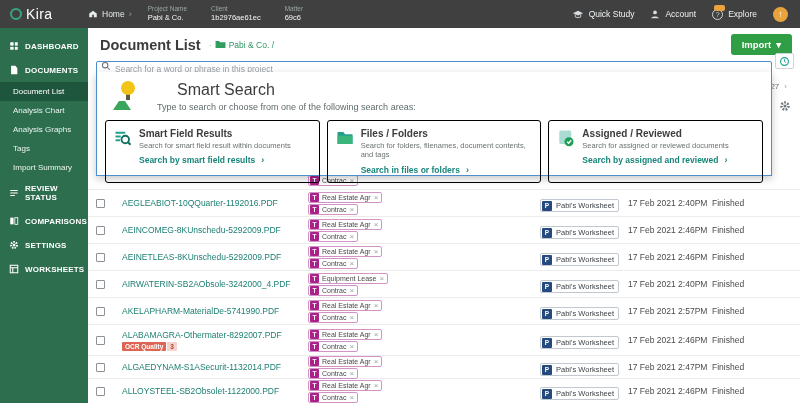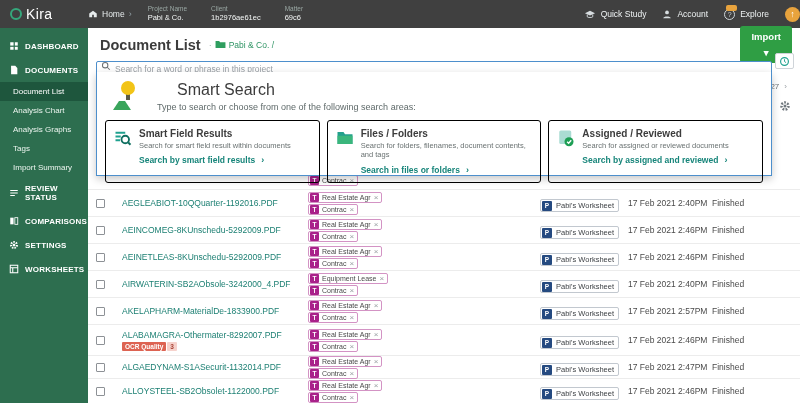--- a/index.html
+++ b/index.html
@@ -11,21 +11,21 @@
             display:flex; align-items:center; color:#eef2f3; }
   .logo { width:88px; display:flex; align-items:center; gap:4px; padding-left:10px; }
   .logo-ring { width:12px; height:12px; border:2.5px solid #35a87c; border-radius:50%; display:inline-block; }
   .logo-text { font-size:14px; font-weight:500; letter-spacing:.4px; color:#fff; }
   .tb-home { display:flex; align-items:center; gap:4px; font-size:8.5px; margin-right:16px; color:#e6ebec; }
   .tb-home svg { display:block; }
   .tb-crumb-sep { color:#93a1a8; font-size:9px; }
   .tb-meta { display:flex; flex-direction:column; justify-content:center; margin-right:24px; line-height:1.3; }
   .tb-meta .lbl { font-size:6.5px; color:#9aa8a4; }
   .tb-meta .val { font-size:7.5px; color:#f4f7f6; }
-  .tb-right { margin-left:auto; display:flex; align-items:center; gap:16px; padding-right:0; font-size:8.5px; }
+  .tb-right { margin-left:auto; display:flex; align-items:center; gap:16px; padding-right:12px; font-size:8.5px; }
   .tb-item { display:flex; align-items:center; gap:5px; cursor:pointer; position:relative; }
   .q-circle { width:11px; height:11px; border:1.2px solid #cfd6d9; border-radius:50%; font-size:7px;
               display:flex; align-items:center; justify-content:center; color:#cfd6d9; }
   .explore-badge { position:absolute; top:-4px; left:2px; width:11px; height:6px; background:#e8a33d; border-radius:2px; }
   .upload-circle { width:15px; height:15px; background:#e8a33d; border-radius:50%; display:flex;
                    align-items:center; justify-content:center; color:#fff; font-size:9px; font-weight:bold; }
 
   
   .sidebar { position:absolute; top:28px; left:0; width:88px; height:375px; background:#2d6e4f; color:#fff; padding-top:6px; }
   .sb-item { display:flex; align-items:center; gap:6px; padding:7px 9px; font-size:8px; font-weight:bold;
@@ -34,21 +34,21 @@
   .sb-sub { padding:5px 9px 5px 13px; font-size:8px; color:#ecf5ef; cursor:pointer; }
   .sb-sub.active { background:#1e563d; color:#fff; }
 
   
   .main { position:absolute; top:28px; left:88px; width:712px; height:375px; background:#fff; }
   .main-header { display:flex; align-items:center; padding:7px 8px 0 12px; height:26px; }
   .page-title { font-size:14.5px; font-weight:600; color:#3c3c3c; }
   .crumb { display:flex; align-items:center; gap:3px; margin-left:8px; font-size:8.5px; color:#2e9464; }
   .crumb .bullet { color:#9fb3a9; font-size:9px; }
   .import-btn { margin-left:auto; background:#2f9e44; border:none; color:#fff; font-size:9.5px; font-weight:bold;
-                padding:5px 11px; border-radius:3px; display:flex; align-items:center; gap:5px; cursor:pointer;flex-direction:column; }
+                padding:5px 11px; border-radius:3px; display:flex; align-items:center; gap:5px; cursor:pointer; }
   .search-wrap { margin:4px 28px 0 8px; position:relative; }
   .search-input { width:676px; height:16px; border:1.5px solid #4d8fcc; border-radius:2px; padding:0 4px 0 18px;
                   font-size:8.5px; color:#333; outline:none; font-family:"Liberation Sans", sans-serif; }
   .search-input::placeholder { color:#9aa0a6; }
   .search-mag { position:absolute; left:5px; top:3px; }
 
   
   .panel { position:absolute; left:8px; top:44px; width:676px; height:104px; background:#fff; z-index:5;
            border:1.5px solid #4d8fcc; border-top:none; box-shadow:0 3px 8px rgba(0,0,0,.22); }
   .panel-top { display:flex; align-items:center; gap:12px; padding:8px 14px 6px 14px; }
@@ -419,21 +419,21 @@
               <i class="wsq">P</i>
               <em>Pabi's Worksheet</em>
             </span></span>
         <span class="c-date cell-txt">17 Feb 2021 2:40PM</span>
         <span class="c-status cell-txt">Finished</span>
       </div>
 
       <div class="trow">
         <span class="c-cb"><span class="cb"></span></span>
         <span class="c-name">
-            <a class="docname">AKELAPHARM-MaterialDe-1833900.PDF</a>
+            <a class="docname">AKELAPHARM-MaterialDe-5741990.PDF</a>
           </span>
         <div class="c-tags">
           <span class="tag">
               <i class="tsq">T</i>
               <em>Real Estate Agr</em>
               <b class="x">×</b>
             </span>
           <span class="tag">
               <i class="tsq">T</i>
               <em>Contrac</em>

